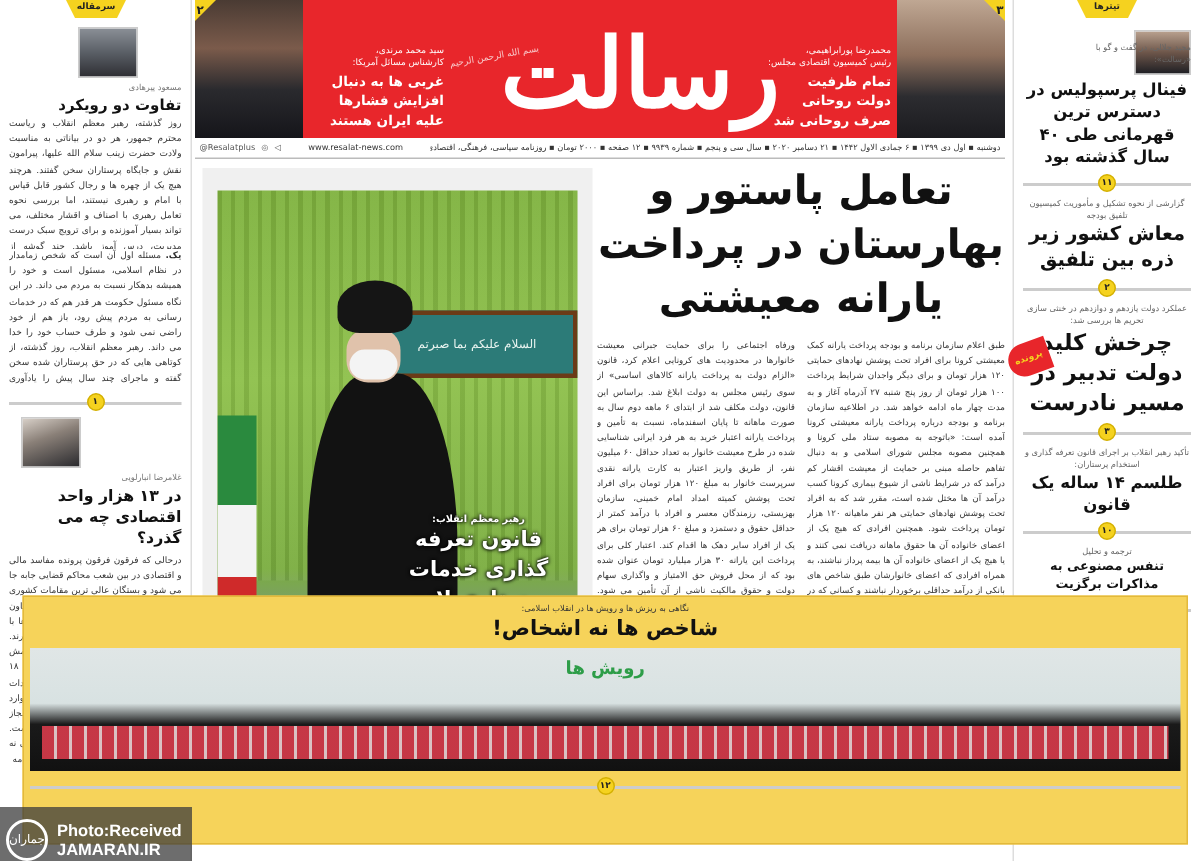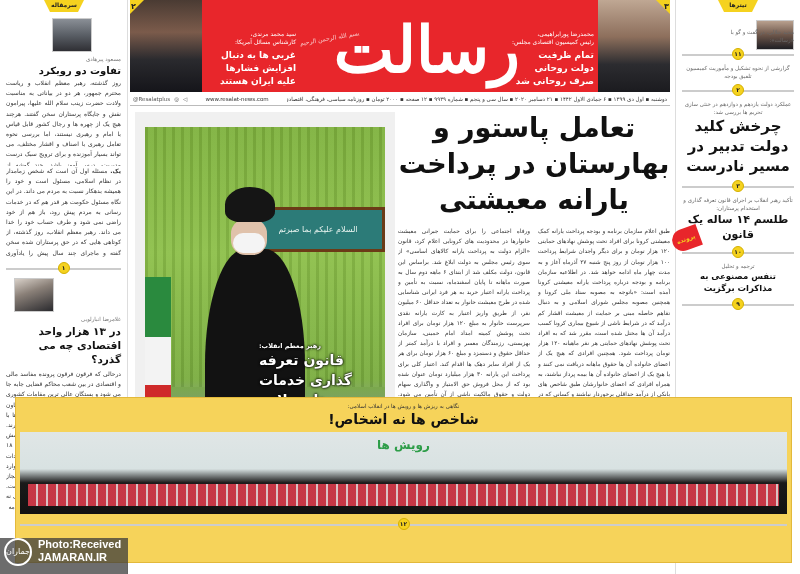--- a/index.html
+++ b/index.html
@@ -54,37 +54,37 @@
   .photo-panel { position: absolute; left: 135px; top: 112px; width: 260px; height: 450px; background: #f0f0f0; }
   .photo { position: absolute; left: 10px; top: 15px; width: 240px; height: 420px; background: linear-gradient(180deg,#7fb23e 0%,#8dc04a 30%,#7aad3f 60%,#7f8aa8 75%,#9aa3c0 100%); overflow: hidden; }
   .photo::before { content:""; position:absolute; inset:0; background: repeating-linear-gradient(90deg, rgba(0,0,0,.08) 0 3px, rgba(255,255,255,.05) 3px 9px); height: 62%; }
   .flag { position: absolute; left: 0; top: 150px; width: 26px; height: 240px; background: linear-gradient(180deg,#2a8a3e 0 25%,#f3f3f3 25% 45%,#cf2a2a 45% 100%); }
   .plaque { position: absolute; right: 0; top: 80px; width: 134px; height: 45px; background: #2c7b78; border: 3px solid #6b3b17; color: #e8f3ef; font-family: "DejaVu Serif", serif; font-size: 8px; line-height: 40px; text-align: center; }
   .figure { position: absolute; left: 60px; top: 60px; width: 90px; height: 350px; }
   .fig-turban { position: absolute; left: 20px; top: 0; width: 50px; height: 35px; background: #151515; border-radius: 50% 50% 30% 30%; }
   .fig-face { position: absolute; left: 26px; top: 32px; width: 36px; height: 36px; background: #e0c2ab; border-radius: 40%; }
   .fig-mask { position: absolute; left: 28px; top: 46px; width: 32px; height: 20px; background: #f4f4f4; border-radius: 10px; }
   .fig-robe { position: absolute; left: 0; top: 62px; width: 100px; height: 290px; background: #121212; border-radius: 40% 40% 10% 10%; }
-  .caption { position: absolute; right: 6px; top: 215px; width: 120px; text-align: left; color: #fff; text-shadow: 0 0 3px #000, 0 0 2px #000; }
+  .caption { position: absolute; right: 6px; top: 215px; width: 120px; text-align: center; color: #fff; text-shadow: 0 0 3px #000, 0 0 2px #000; }
   .caption .k { font-size: 6.5px; font-weight: bold; }
   .caption .h { font-size: 14px; font-weight: bold; line-height: 20px; }
 
   .main-story { position: absolute; left: 398px; top: 110px; width: 272px; }
   .ms-kicker { font-size: 6.5px; color: #555; text-align: center; }
   .ms-head { font-size: 27px; font-weight: bold; line-height: 36px; text-align: center; color: #111; letter-spacing: -1px; }
   .ms-body { display: flex; gap: 8px; margin-top: 8px; }
   .ms-col { flex: 1; font-size: 5.8px; line-height: 10.2px; color: #333; text-align: justify; }
 
   .bottom-stories { position: absolute; left: 398px; top: 478px; width: 272px; display: flex; }
   .bs { flex: 1; text-align: center; padding: 0 4px; }
   .bs + .bs { border-right: 1px solid #ccc; }
   .bs .k { font-size: 6px; color: #666; }
   .bs .h { font-size: 13px; font-weight: bold; line-height: 18px; color: #111; }
 
-  .watermark { position: absolute; left: 0; top: 538px; width: 128px; height: 36px; background: rgba(60,60,60,.75); display: flex; align-items: flex-start; gap: 6px; padding-left: 4px; direction: ltr; }
+  .watermark { position: absolute; left: 0; top: 538px; width: 128px; height: 36px; background: rgba(60,60,60,.75); display: flex; align-items: flex-end; gap: 6px; padding-left: 4px; direction: ltr; }
   .wm-logo { width: 28px; height: 28px; border-radius: 50%; border: 2px solid #fff; color: #fff; font-size: 8px; text-align: center; line-height: 24px; }
   .wm-text { color: #fff; font-family: "Liberation Sans", sans-serif; font-size: 11px; line-height: 13px; font-weight: bold; }
 </style>
 </head>
 <body>
 
 <div class="page">
 
   <div class="leftcol">
     <div class="tag-tab" style="left:44px;">سرمقاله</div>
@@ -180,24 +180,26 @@
           <span class="num-badge">۹</span>
         </div>
     </div>
   </div>
 
   <div class="rightcol">
     <div class="tag-tab" style="left:42px;">تیترها</div>
     <div style="height:20px"></div>
     <div class="portrait" style="margin-left:auto; margin-right:0; width:38px; height:30px; background:linear-gradient(180deg,#b8a08e 0%,#6d564a 50%,#1f1f24 100%)"></div>
     <div class="r-kicker" style="margin-top:-22px; margin-left:44px; text-align:right">مجید جلالی، در گفت و گو با «رسالت»:</div>
+    <div class="r-head" style="margin-top:8px; font-size:11px">فینال پرسپولیس در دسترس ترین قهرمانی طی ۴۰ سال گذشته بود</div>
     <div class="sep">
         <span class="num-badge">۱۱</span>
       </div>
     <div class="r-kicker">گزارشی از نحوه تشکیل و مأموریت کمیسیون تلفیق بودجه</div>
+    <div class="r-head" style="font-size:13px; line-height:17px">معاش کشور زیر ذره بین تلفیق</div>
     <div class="sep">
         <span class="num-badge">۲</span>
       </div>
     <div class="r-kicker">عملکرد دولت یازدهم و دوازدهم در خنثی سازی تحریم ها بررسی شد:</div>
     <div class="r-head big" style="font-size:15px; line-height:20px">چرخش کلید دولت تدبیر در مسیر نادرست</div>
     <div class="sep">
         <span class="num-badge">۳</span>
       </div>
     <div class="r-kicker">تأکید رهبر انقلاب بر اجرای قانون تعرفه گذاری و استخدام پرستاران:</div>
     <div class="r-head" style="font-size:11px">طلسم ۱۴ ساله یک قانون</div>

